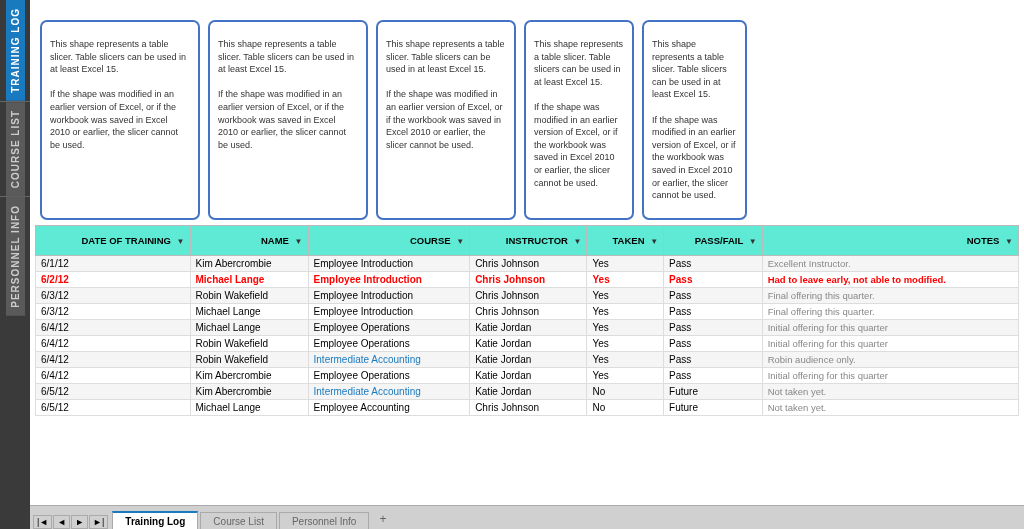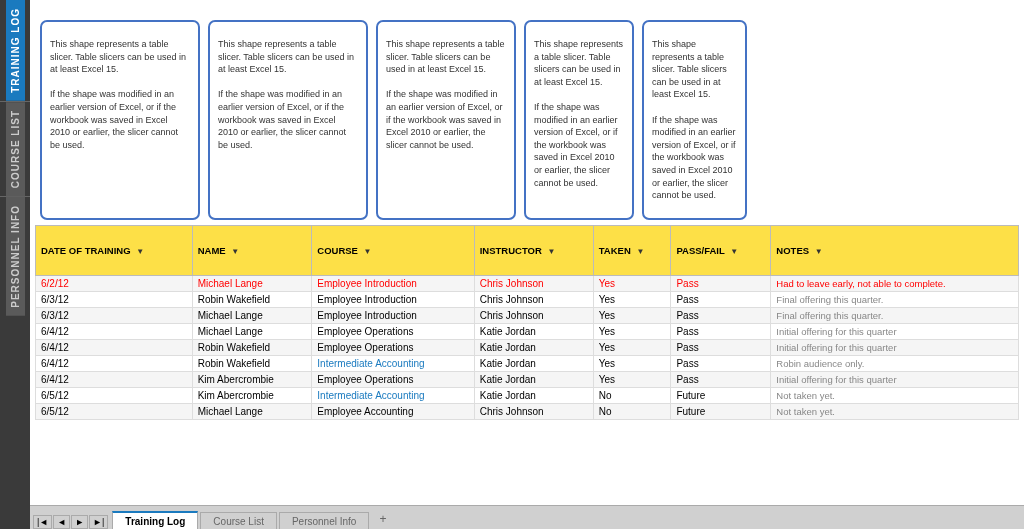--- a/index.html
+++ b/index.html
@@ -25,26 +25,26 @@
     .slicer-area { display: flex; padding: 5px 10px; gap: 8px; background: white; }
     .slicer-box { border: 2px solid #4472c4; border-radius: 7px; padding: 16px 8px; font-size: 9px; color: #333; line-height: 1.4; }
     .slicer-box.wide { width: 160px; }
     .slicer-box.medium { width: 140px; }
     .slicer-box.narrow { width: 110px; }
     .slicer-box.xnarrow { width: 105px; }
 
     
     .table-container { flex: 1; overflow: auto; padding: 0 5px; }
     table { border-collapse: collapse; width: 100%; font-size: 10px; }
-    thead tr th { background: #fde047; border: 1px solid #bbb; padding: 19px 5px; text-align: left; font-weight: bold; font-size: 9.5px; white-space: nowrap; position: sticky; top: 0; }
+    thead tr th { background: #5eead4; border: 1px solid #bbb; padding: 9px 5px; text-align: right; font-weight: bold; font-size: 9.5px; white-space: nowrap; position: sticky; top: 0; }
     thead tr th .filter-btn { font-size: 8px; color: #333; margin-left: 3px; cursor: pointer; }
     tbody tr td { border: 1px solid #ddd; padding: 2px 5px; white-space: nowrap; }
     tbody tr:nth-child(odd) { background: #f5f5f5; }
     tbody tr:nth-child(even) { background: white; }
-    .highlight-row td { color: red; }
+    .highlight-row td { color: red; font-weight: bold; }
     .notes-cell { color: #888; font-size: 9.5px; }
     .notes-cell.warn { color: red; }
 
     
     .bottom-tabs { display: flex; align-items: flex-end; background: #d0d0d0; height: 24px; border-top: 1px solid #aaa; }
     .sheet-tab { padding: 3px 12px; font-size: 10px; background: white; border: 1px solid #aaa; border-bottom: none; cursor: pointer; margin-right: 2px; position: relative; top: 1px; }
     .sheet-tab.active { background: white; border-top: 2px solid #1a7abf; font-weight: bold; }
     .sheet-tab.inactive { background: #d0d0d0; color: #666; }
     .tab-nav { display: flex; align-items: center; padding: 0 3px; }
     .tab-nav-btn { background: none; border: 1px solid #aaa; font-size: 9px; cursor: pointer; padding: 1px 3px; margin-right: 1px; }
@@ -97,28 +97,37 @@
             <th>DATE OF TRAINING <span class="filter-btn">▼</span></th>
             <th>NAME <span class="filter-btn">▼</span></th>
             <th>COURSE <span class="filter-btn">▼</span></th>
             <th>INSTRUCTOR <span class="filter-btn">▼</span></th>
             <th>TAKEN <span class="filter-btn">▼</span></th>
             <th>PASS/FAIL <span class="filter-btn">▼</span></th>
             <th>NOTES <span class="filter-btn">▼</span></th>
           </tr>
         </thead>
         <tbody id="table-body">
+        <tr>
+              <td>6/1/12</td>
+              <td>Kim Abercrombie</td>
+              <td>Employee Introduction</td>
+              <td>Chris Johnson</td>
+              <td>Yes</td>
+              <td>Pass</td>
+              <td class="notes-cell">Excellent Instructor.</td>
+            </tr>
             <tr class="highlight-row">
               <td>6/2/12</td>
               <td>Michael Lange</td>
               <td>Employee Introduction</td>
               <td>Chris Johnson</td>
               <td>Yes</td>
               <td>Pass</td>
-              <td class="notes-cell warn">Had to leave early, not able to complete.</td>
+              <td class="notes-cell warn">Had to leave early, not able to modified.</td>
             </tr>
             <tr>
               <td>6/3/12</td>
               <td>Robin Wakefield</td>
               <td>Employee Introduction</td>
               <td>Chris Johnson</td>
               <td>Yes</td>
               <td>Pass</td>
               <td class="notes-cell">Final offering this quarter.</td>
             </tr>

